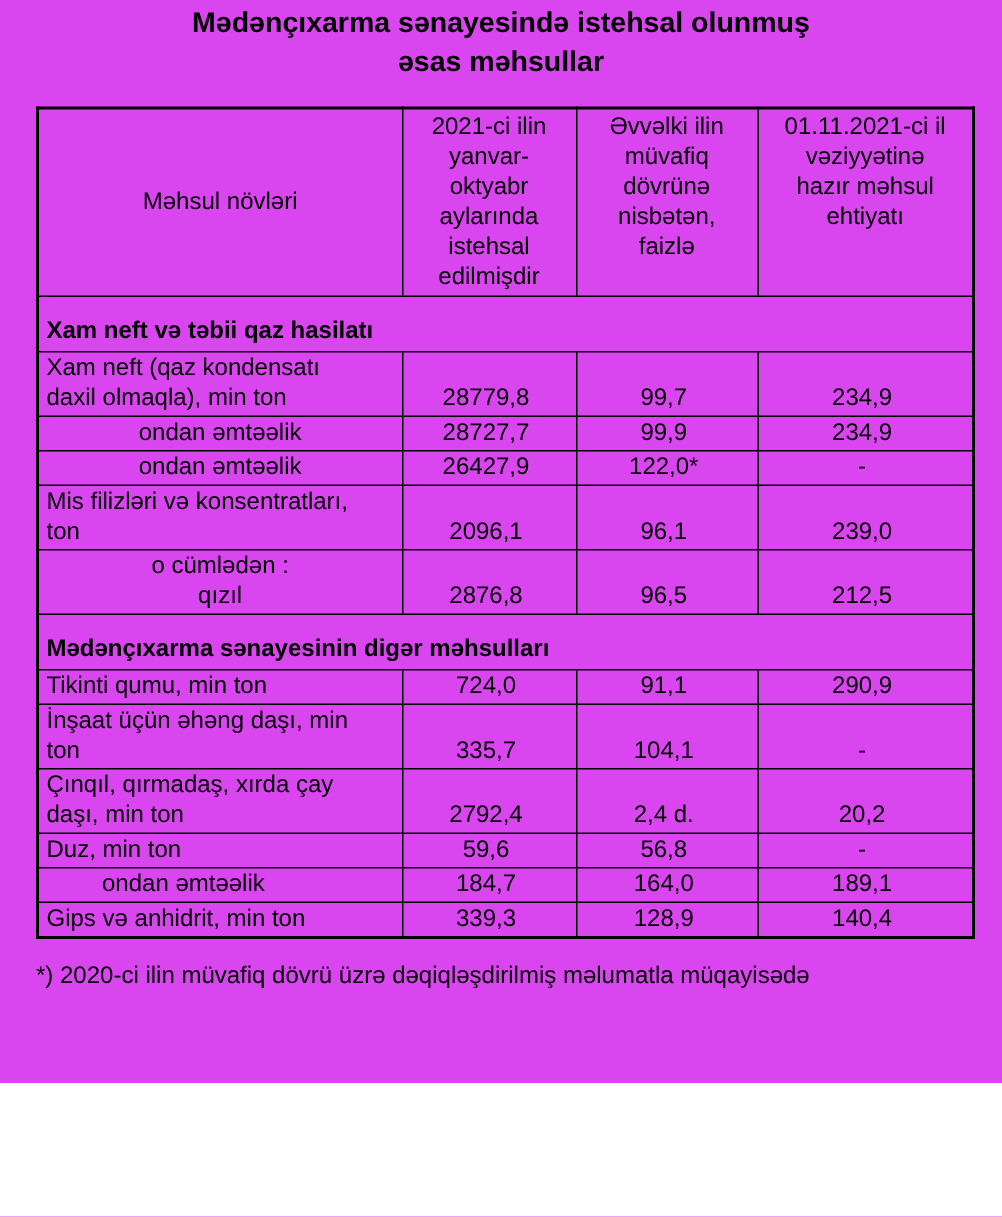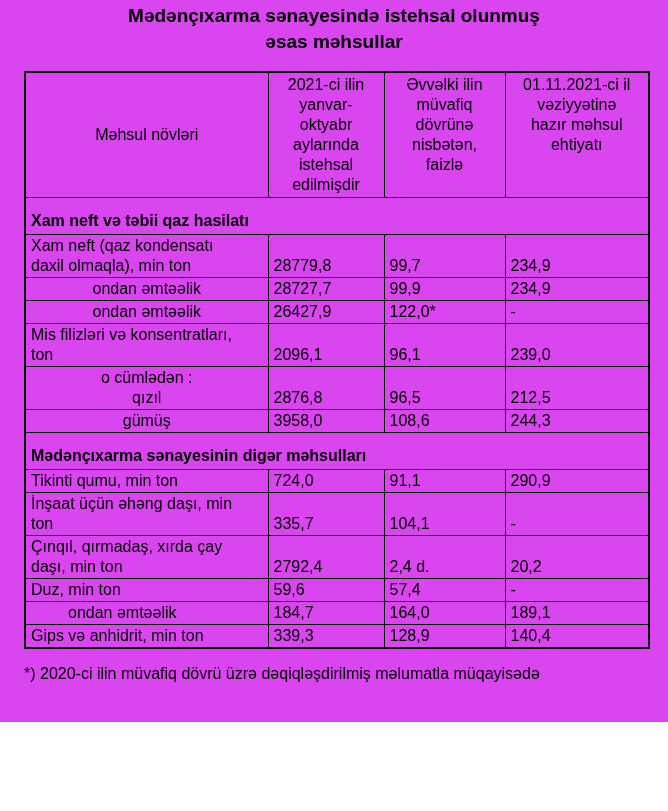--- a/index.html
+++ b/index.html
@@ -45,21 +45,21 @@
     text-align: left;
     vertical-align: bottom;
     height: 31px;
     padding: 2px 5px 3px 5px;
     margin-top: 20px;
   }
   td.label-cell { vertical-align: bottom; text-align: left; }
   td.align-center { text-align: center; }
   td.align-indent { padding-left: 42px; }
   td.value-cell {
-    text-align: left;
+    text-align: center;
     vertical-align: bottom;
     padding-right: 9px;
   }
   tr.row-tall td { height: 41px; }
   .footnote {
     margin: 15px 0 0 24px;
     font-size: 16px;
     line-height: 20px;
   }
 </style>
@@ -128,26 +128,20 @@
           <td class="value-cell">96,1</td>
           <td class="value-cell">239,0</td>
         </tr>
         <tr>
           <td class="label-cell align-center">o cümlədən :
 qızıl</td>
           <td class="value-cell">2876,8</td>
           <td class="value-cell">96,5</td>
           <td class="value-cell">212,5</td>
         </tr>
-        <tr>
-          <td class="label-cell align-center">gümüş</td>
-          <td class="value-cell">3958,0</td>
-          <td class="value-cell">108,6</td>
-          <td class="value-cell">244,3</td>
-        </tr>
         <tr class="section-row">
           <td colspan="4">Mədənçıxarma sənayesinin digər məhsulları</td>
         </tr>
         <tr>
           <td class="label-cell align-left">Tikinti qumu, min ton</td>
           <td class="value-cell">724,0</td>
           <td class="value-cell">91,1</td>
           <td class="value-cell">290,9</td>
         </tr>
         <tr>
@@ -160,21 +154,21 @@
         <tr>
           <td class="label-cell align-left">Çınqıl, qırmadaş, xırda çay
 daşı, min ton</td>
           <td class="value-cell">2792,4</td>
           <td class="value-cell">2,4 d.</td>
           <td class="value-cell">20,2</td>
         </tr>
         <tr>
           <td class="label-cell align-left">Duz, min ton</td>
           <td class="value-cell">59,6</td>
-          <td class="value-cell">57,4</td>
+          <td class="value-cell">56,8</td>
           <td class="value-cell">-</td>
         </tr>
         <tr>
           <td class="label-cell align-indent">ondan əmtəəlik</td>
           <td class="value-cell">184,7</td>
           <td class="value-cell">164,0</td>
           <td class="value-cell">189,1</td>
         </tr>
         <tr>
           <td class="label-cell align-left">Gips və anhidrit, min ton</td>

